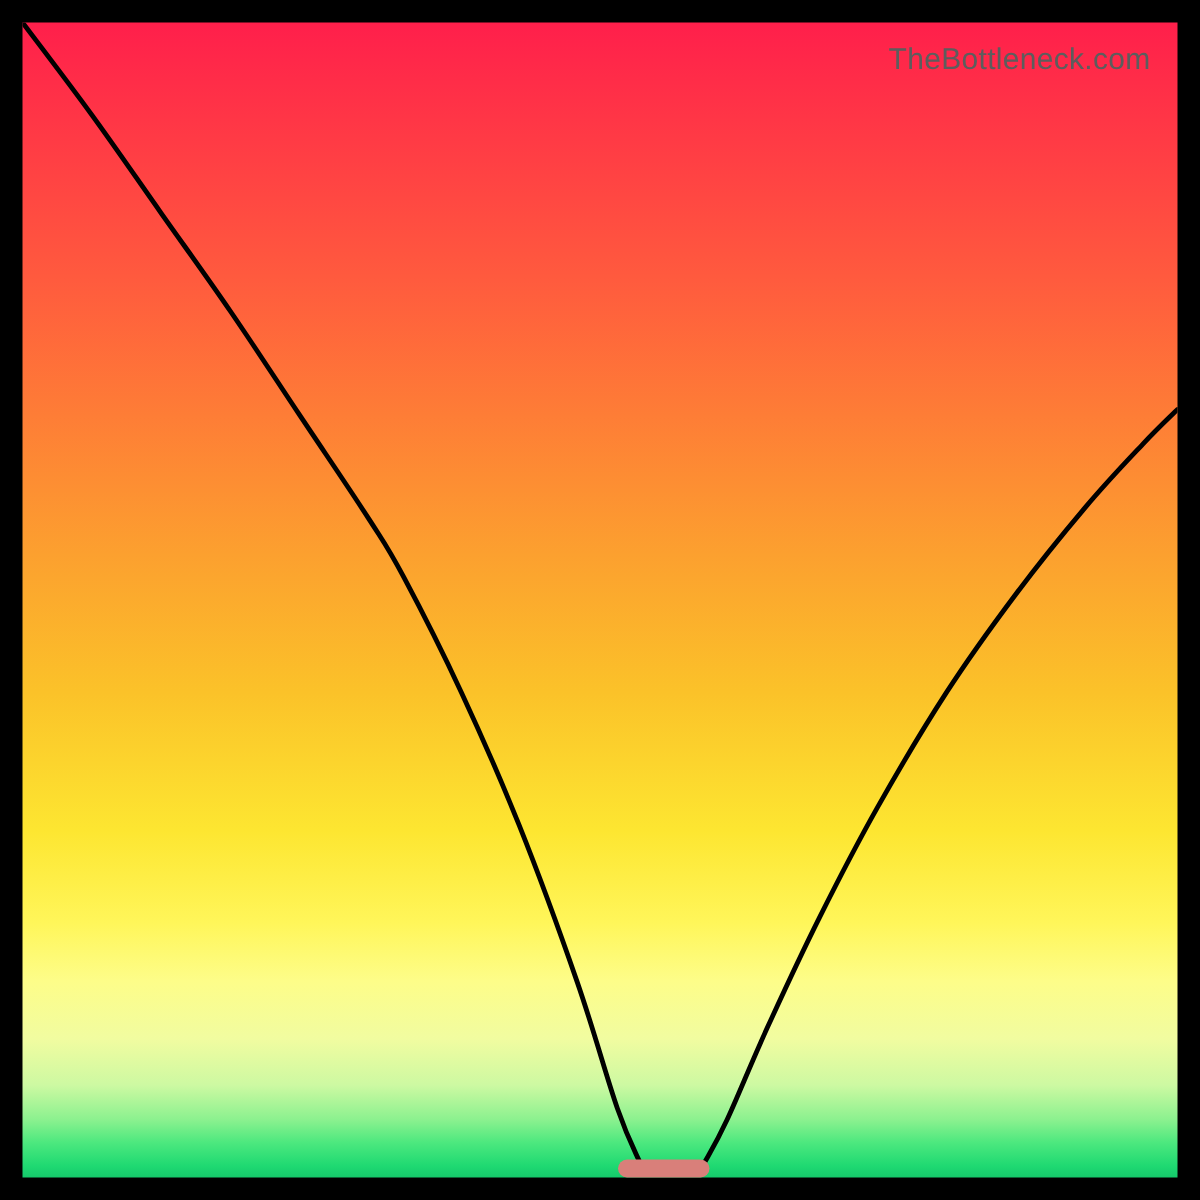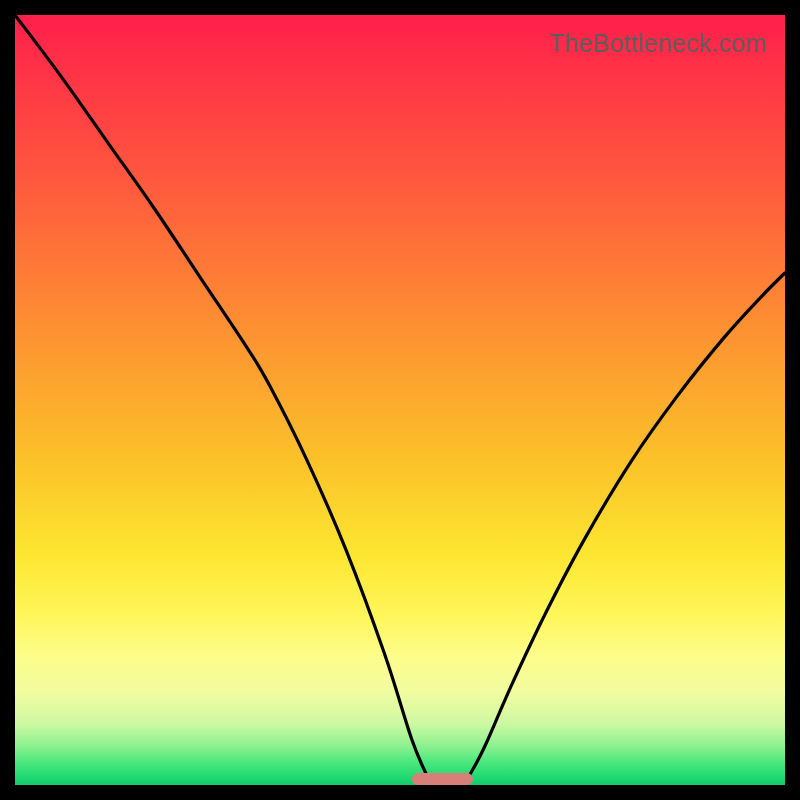--- a/index.html
+++ b/index.html
@@ -41,21 +41,21 @@
       #4ce87e 97%,
       #1fd972 99%,
       #15c96b 100%
     );
   }
   .watermark {
     position: absolute;
     top: 14px;
     right: 18px;
     color: #5d5d5d;
-    font-size: 25px;
+    font-size: 20px;
     letter-spacing: 0.2px;
     font-weight: 400;
     user-select: none;
   }
   svg.curve {
     position: absolute;
     left: 0;
     top: 0;
     width: 770px;
     height: 770px;

